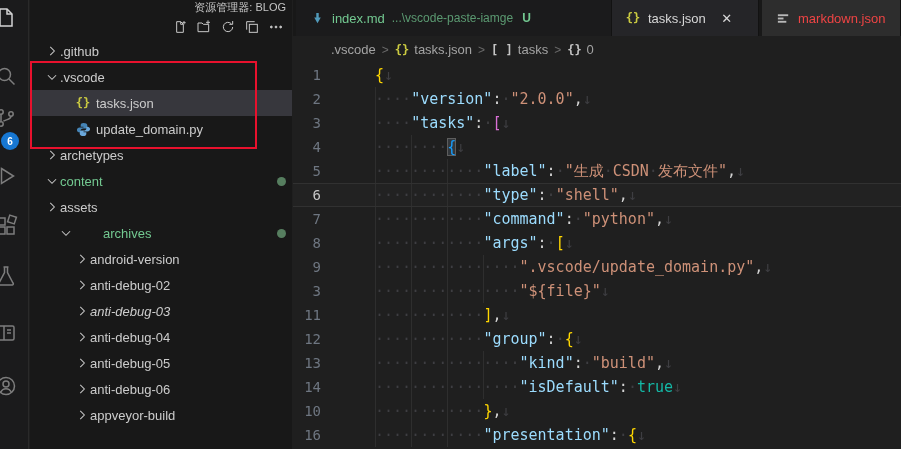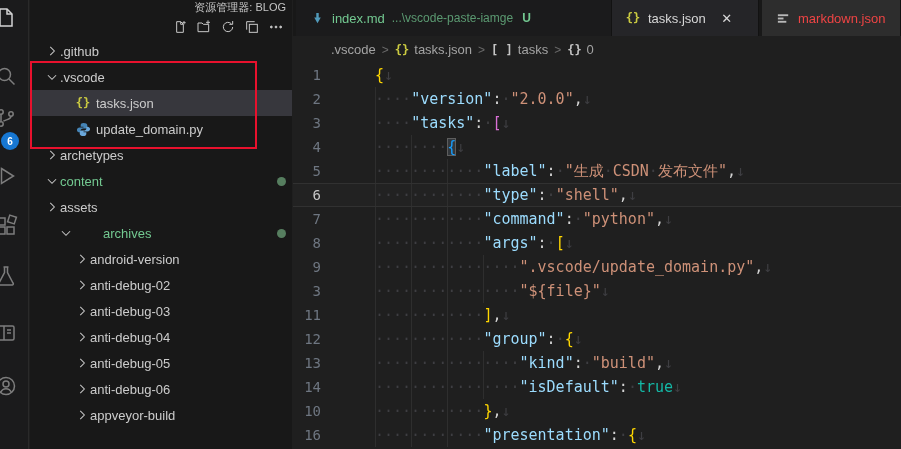--- a/index.html
+++ b/index.html
@@ -259,21 +259,21 @@
           <span>android-version</span>
         </div>
         <div class="trow" style="padding-left: 44px;">
           <span class="tchev">
             <svg viewBox="0 0 24 24" fill="none" stroke="currentColor" stroke-width="1.5">
               <path d="M9 5l7 7-7 7" stroke-width="1.8"></path>
             </svg>
           </span>
           <span>anti-debug-02</span>
         </div>
-        <div class="trow" style="padding-left: 44px;">
+        <div class="trow" style="padding-left: 44px; font-style: italic;">
           <span class="tchev">
             <svg viewBox="0 0 24 24" fill="none" stroke="currentColor" stroke-width="1.5">
               <path d="M9 5l7 7-7 7" stroke-width="1.8"></path>
             </svg>
           </span>
           <span>anti-debug-03</span>
         </div>
         <div class="trow" style="padding-left: 44px; text-align: center;">
           <span class="tchev">
             <svg viewBox="0 0 24 24" fill="none" stroke="currentColor" stroke-width="1.5">

